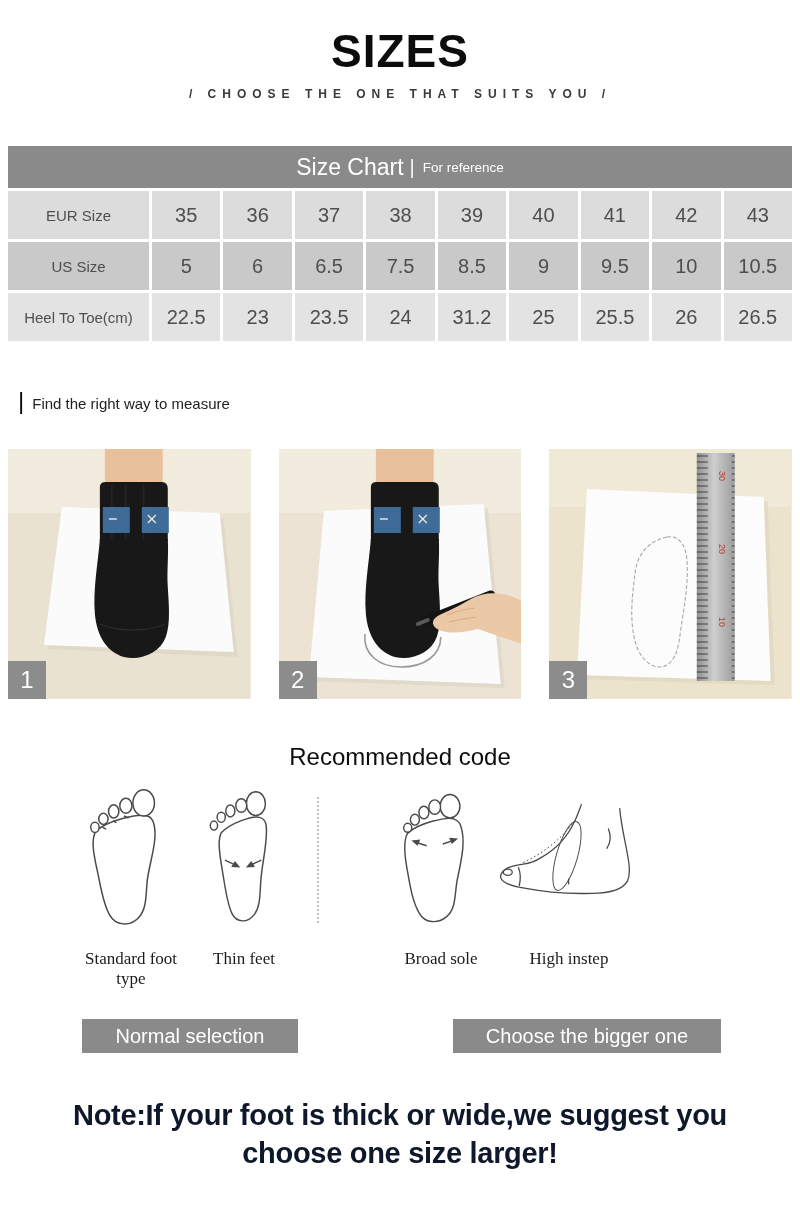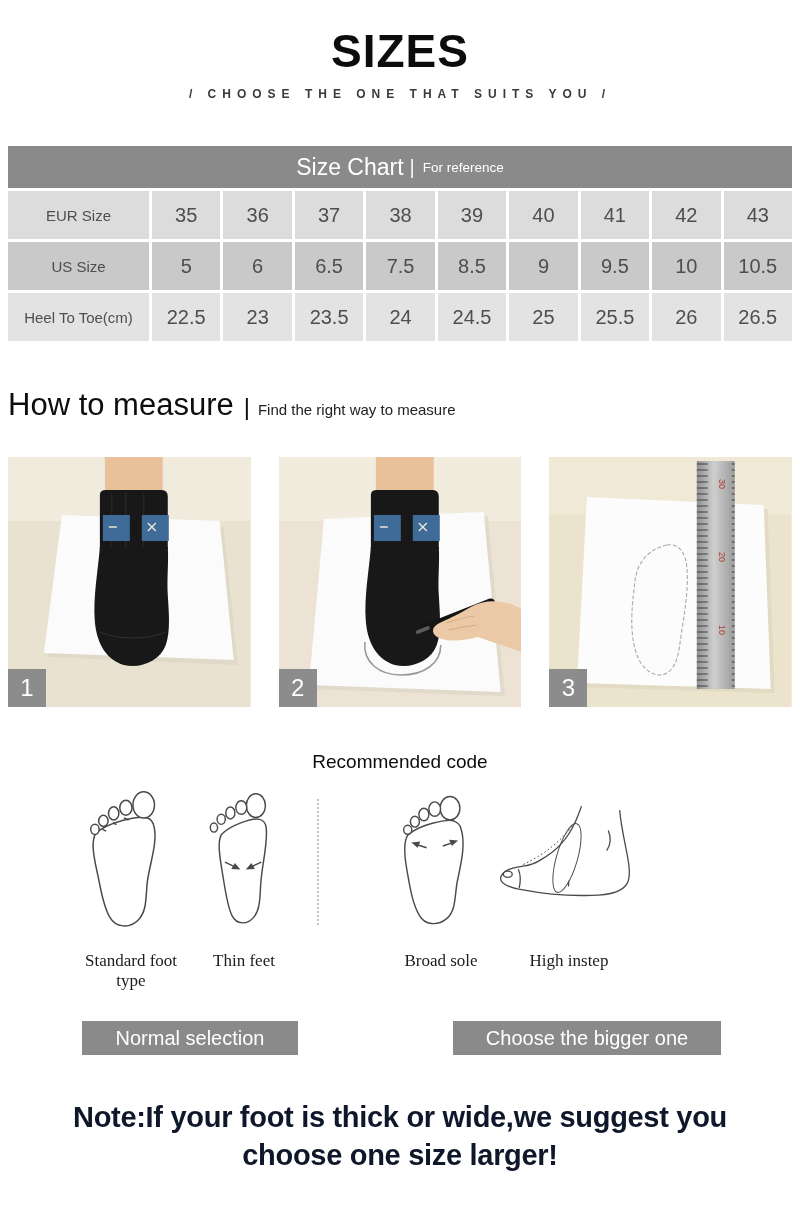--- a/index.html
+++ b/index.html
@@ -28,21 +28,21 @@
   .howto .sep{font-size:24px;margin:0 8px 0 10px;color:#0d0d0d;}
   .howto .s{font-size:15px;color:#222;}
 
   .photos{display:flex;gap:28px;margin:34px 8px 0;}
   .photo{position:relative;flex:1;height:250px;}
   .photo svg{display:block;}
   .badge{position:absolute;left:0;bottom:0;width:38px;height:38px;background:#8c8c8c;color:#fff;
          display:flex;align-items:center;justify-content:center;font-size:24px;}
 
   
-  .rec-title{margin-top:44px;text-align:center;font-size:19px;color:#0d0d0d;}
+  .rec-title{margin-top:44px;text-align:center;font-size:24px;color:#0d0d0d;}
   .diagrams{position:relative;height:212px;margin-top:12px;}
   .grp{position:absolute;top:0;display:flex;}
   .grp.left{left:70px;}
   .grp.right{left:383px;}
   .fig{display:flex;flex-direction:column;align-items:center;font-family:Liberation Serif, serif;}
   .fig .art{height:158px;display:flex;align-items:center;justify-content:center;}
   .fig .cap{margin-top:8px;font-size:17px;color:#1c1c1c;text-align:center;line-height:1.18;}
   .divider{position:absolute;left:317px;top:14px;height:126px;border-left:2px dotted #c2c2c2;}
 
   .btn-row{position:relative;height:34px;margin-top:24px;}
@@ -93,30 +93,29 @@
       <div class="cell r1">9</div>
       <div class="cell r1">9.5</div>
       <div class="cell r1">10</div>
       <div class="cell r1">10.5</div>
 
       <div class="cell lab r2">Heel To Toe(cm)</div>
       <div class="cell r2">22.5</div>
       <div class="cell r2">23</div>
       <div class="cell r2">23.5</div>
       <div class="cell r2">24</div>
-      <div class="cell r2">24.5</div>
+      <div class="cell r2">31.2</div>
       <div class="cell r2">25</div>
       <div class="cell r2">25.5</div>
       <div class="cell r2">26</div>
       <div class="cell r2">26.5</div>
     </div>
   </div>
 
   <div class="howto">
-    <span class="t">How to measure</span>
     <span class="sep">|</span>
     <span class="s">Find the right way to measure</span>
   </div>
 
   <div class="photos">
 
     <div class="photo">
       <svg width="100%" height="250" viewBox="0 0 243 250" preserveAspectRatio="none">
         <rect x="0" y="0" width="243" height="250" fill="#eae2d1"></rect>
         <rect x="0" y="0" width="243" height="64" fill="#f1ebdd"></rect>

